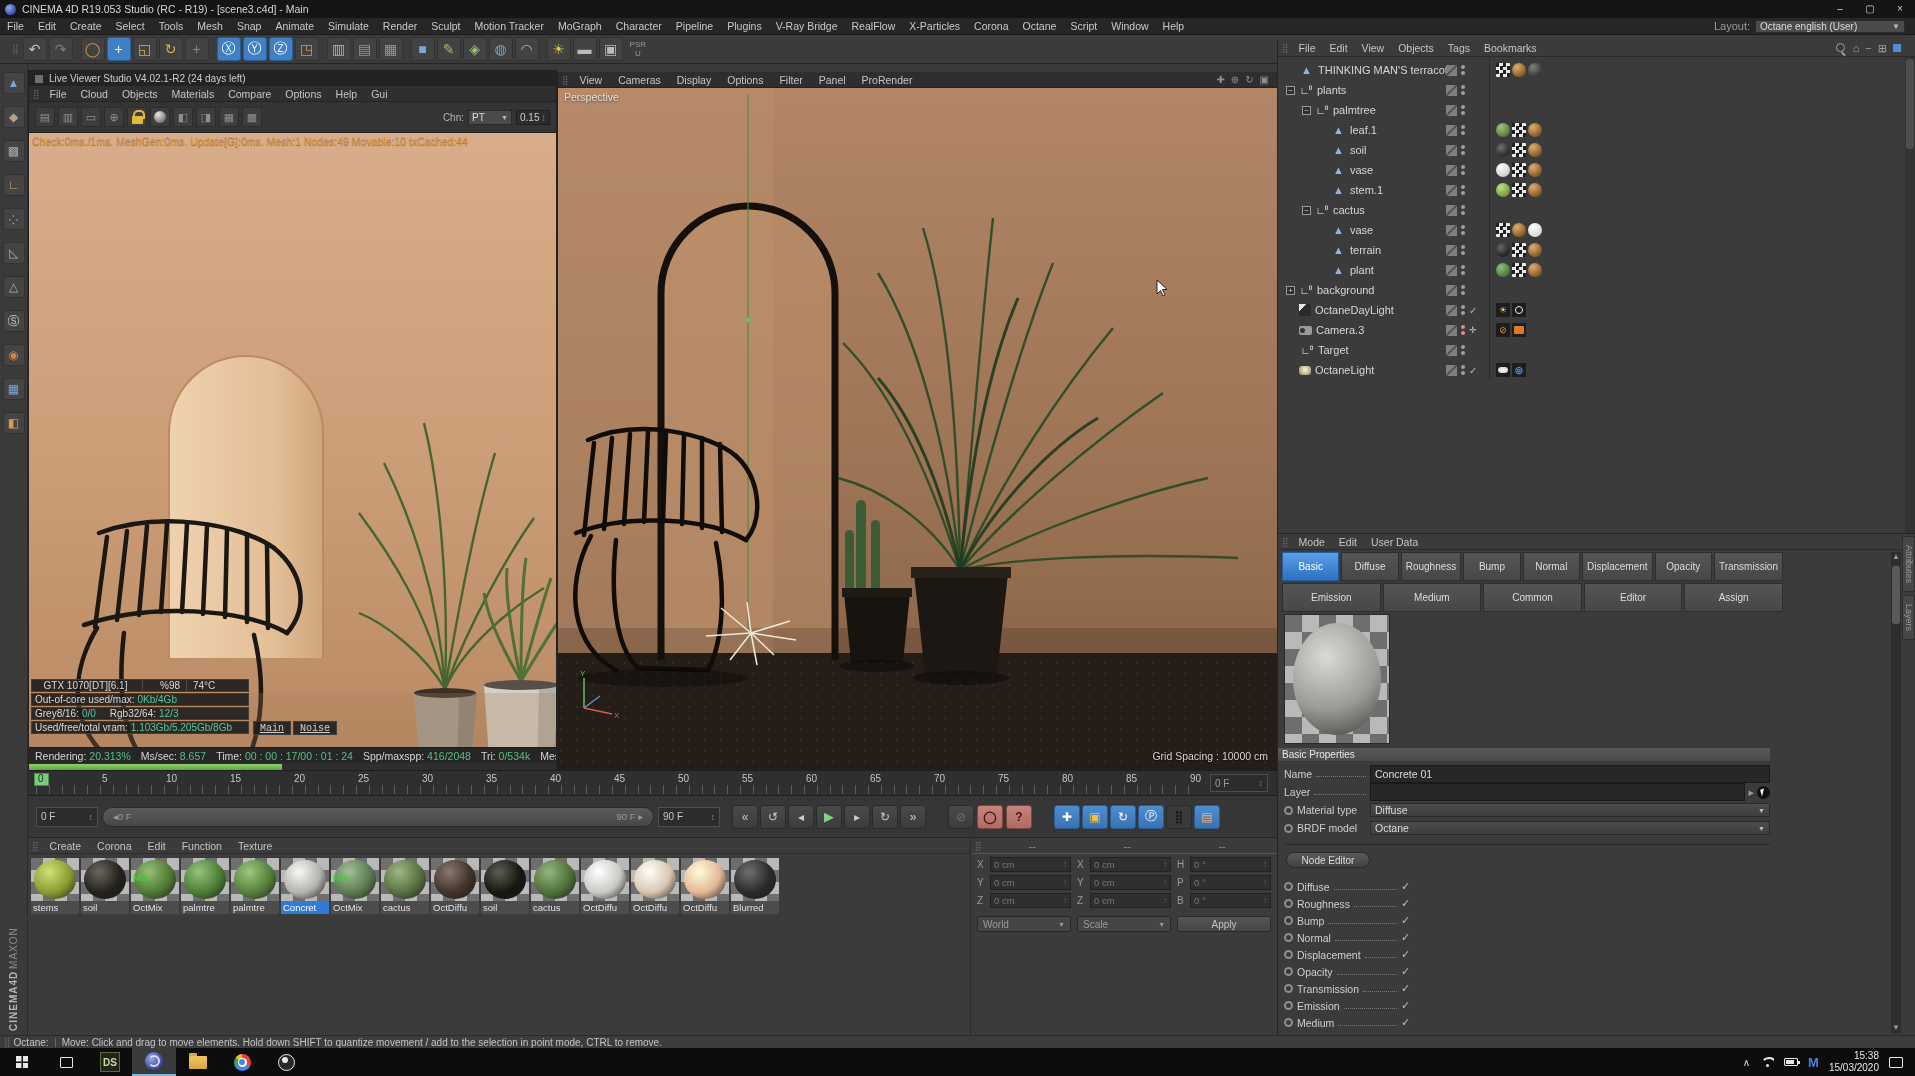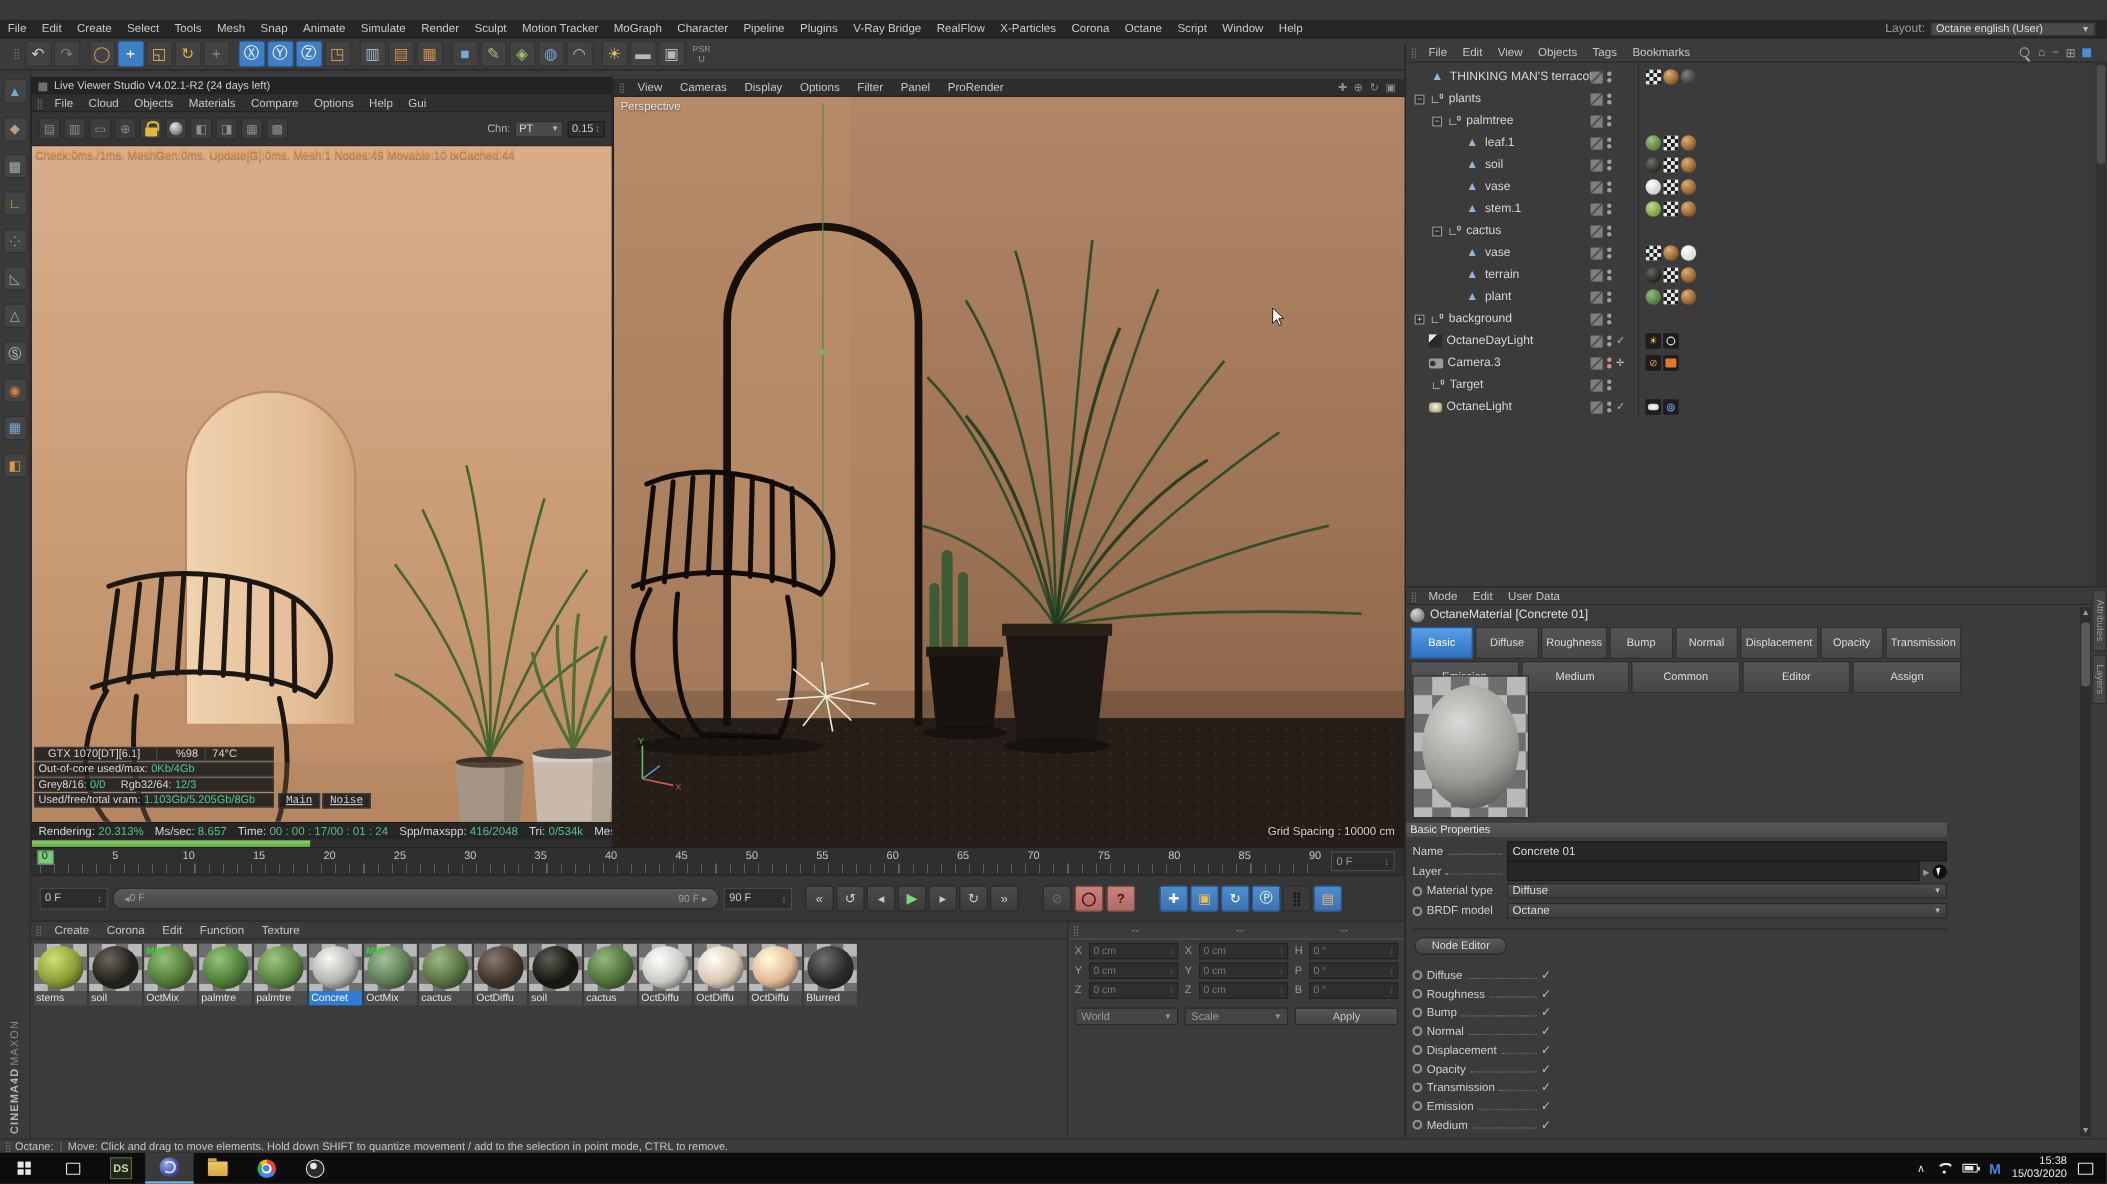--- a/index.html
+++ b/index.html
@@ -118,21 +118,21 @@
   
   #matmgr { left:28px; top:838px; width:942px; height:197px; background:#3b3b3b; }
   #mat-menu { height:16px; display:flex; align-items:center; border-bottom:1px solid #2c2c2c; }
   #mat-menu span.mi { padding:0 8px; font-size:10.5px; color:#c5c5c5; }
   #mat-row { display:flex; gap:2px; padding:4px 0 0 3px; }
   .mat { width:48px; }
   .mat .ball { position:relative; width:48px; height:43px;
      background:conic-gradient(#b9b9b9 0 25%, #6e6e6e 0 50%, #b9b9b9 0 75%, #6e6e6e 0); background-size:24px 24px; }
   .mat .ball:before { content:""; position:absolute; inset:2px 3px; border-radius:50%;
      background:radial-gradient(circle at 36% 30%, var(--hi), var(--c) 55%, var(--lo)); }
-  .mat .badge { position:absolute; top:1px; left:2px; color:#35d435; font-weight:bold; font-size:9px; z-index:2; }
+  .mat .badge { position:absolute; top:15px; left:2px; color:#35d435; font-weight:bold; font-size:9px; z-index:2; }
   .mat .lbl { height:13px; background:#4c4c4c; color:#e2e2e2; font-size:9.5px; text-align:left; padding:0 2px; line-height:13px;
      white-space:nowrap; overflow:hidden; }
   .mat.sel .lbl { background:#2f7cd6; color:#fff; }
 
   
   #coordmgr { left:970px; top:838px; width:307px; height:197px; background:#3b3b3b; border-left:1px solid #2a2a2a; color:#8f8f8f; }
   #coord-head { height:16px; display:flex; align-items:center; border-bottom:1px solid #555; }
   #coord-head .dash { width:95px; text-align:center; color:#8a8a8a; }
   .crow { display:flex; gap:6px; padding:3px 6px 0 6px; }
   .cc { display:flex; align-items:center; gap:3px; width:95px; }
@@ -258,20 +258,29 @@
   .ic-batt:after { content:""; position:absolute; right:-3px; top:2px; width:2px; height:3px; background:#e8e8e8; }
   .tray-m { color:#4a7fe0; font-weight:bold; font-size:13px; }
   #clock { text-align:right; font-size:10px; line-height:12px; }
   .ic-notif { width:14px; height:11px; border:1.5px solid #e8e8e8; border-radius:1px; }
 </style>
 </head>
 <body>
 
 <div id="stage">
 
+  <div id="titlebar" class="abs">
+    <span id="app-icon"></span>
+    <span class="title">CINEMA 4D R19.053 Studio (RC - R19) - [scene3.c4d] - Main</span>
+    <div id="win-controls">
+      <span>–</span>
+      <span>▢</span>
+      <span>×</span>
+    </div>
+  </div>
 
   <div id="menubar" class="abs">
     <div id="main-menu">
         <span class="mi">File</span>
         <span class="mi">Edit</span>
         <span class="mi">Create</span>
         <span class="mi">Select</span>
         <span class="mi">Tools</span>
         <span class="mi">Mesh</span>
         <span class="mi">Snap</span>
@@ -1163,24 +1172,20 @@
 
   <div id="am" class="abs">
     <div id="am-menu">
       <span class="handle">⣿</span>
       <div id="am-menu-items" class="flex">
           <span class="mi">Mode</span>
           <span class="mi">Edit</span>
           <span class="mi">User Data</span>
         </div>
     </div>
-    <div id="am-title">
-      <span class="mball"></span>
-      <span>OctaneMaterial [Concrete 01]</span>
-    </div>
     <div id="am-tabs">
       <div class="trow" id="am-tabs-r1">
           <span class="atab active">Basic</span>
           <span class="atab">Diffuse</span>
           <span class="atab">Roughness</span>
           <span class="atab">Bump</span>
           <span class="atab">Normal</span>
           <span class="atab">Displacement</span>
           <span class="atab">Opacity</span>
           <span class="atab">Transmission</span>

